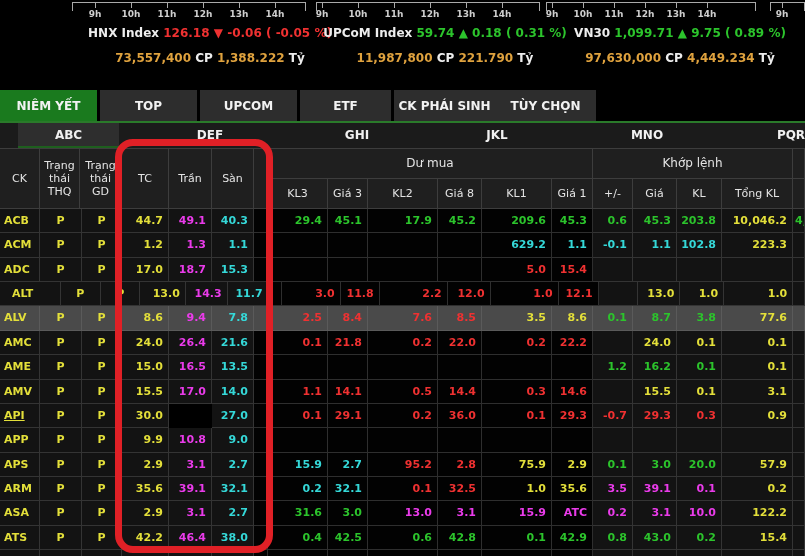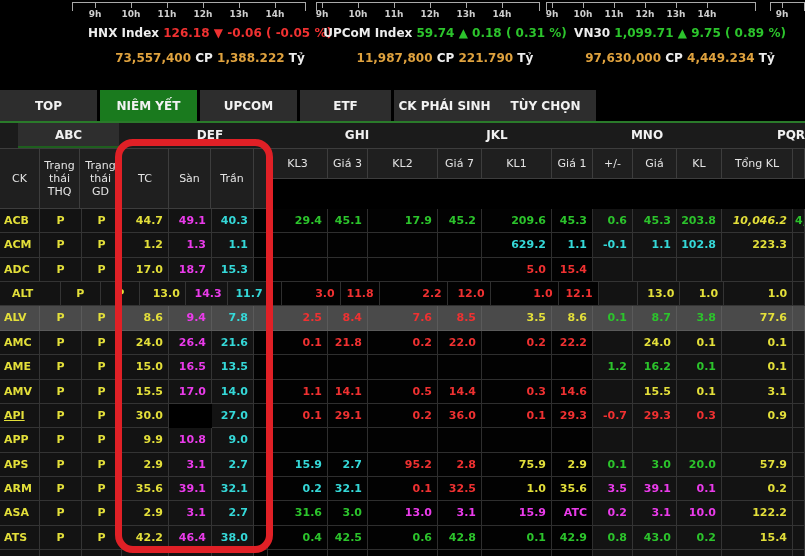--- a/index.html
+++ b/index.html
@@ -168,22 +168,22 @@
     </div>
     <div class="l2">
       <span class="or">97,630,000</span>
       <span class="w">CP</span>
       <span class="or">4,449.234</span>
       <span class="w">Tỷ</span>
     </div>
   </div>
 
   <div class="tabs">
+    <div class="tab active" style="width:97px;">NIÊM YẾT</div>
     <div class="tab" style="width:97px;">TOP</div>
-    <div class="tab active" style="width:97px;">NIÊM YẾT</div>
     <div class="tab" style="width:97px;">UPCOM</div>
     <div class="tab" style="width:91px;">ETF</div>
     <div class="tabgroup" style="width:202px;">
       <div class="glabel">CK PHÁI SINH</div>
       <div class="glabel">TÙY CHỌN</div>
     </div>
   </div>
   <div class="greenline"></div>
 
   <div class="subtabs">
@@ -194,29 +194,34 @@
     <div class="stab" style="left:597px;width:100px;">MNO</div>
     <div class="stab" style="left:741px;width:100px;">PQR</div>
   </div>
 
   <div class="ptable" id="ptable">
       <div class="thead">
         <div class="hc hfull" style="width: 40px;">CK</div>
         <div class="hc hfull" style="width: 40px;">Trạng thái THQ</div>
         <div class="hc hfull" style="width: 42px;">Trạng thái GD</div>
         <div class="hc hfull" style="width: 47px;">TC</div>
+        <div class="hc hfull" style="width: 43px;">Trần</div>
         <div class="hc hfull" style="width: 42px;">Sàn</div>
-        <div class="hc hfull" style="width: 43px;">Trần</div>
         <div class="hc hfull" style="width: 14px;"></div>
         <div class="hright" style="width: 537px;">
+          <div class="hrow">
+            <div class="hc hgroup" style="width: 325px;">Dư mua</div>
+            <div class="hc hgroup" style="width: 200px;">Khớp lệnh</div>
+            <div class="hc hgroup" style="width: 12px;"></div>
+          </div>
           <div class="hrow">
             <div class="hc" style="width: 60px;">KL3</div>
             <div class="hc" style="width: 40px;">Giá 3</div>
             <div class="hc" style="width: 70px;">KL2</div>
-            <div class="hc" style="width: 44px;">Giá 7</div>
+            <div class="hc" style="width: 44px;">Giá 8</div>
             <div class="hc" style="width: 70px;">KL1</div>
             <div class="hc" style="width: 41px;">Giá 1</div>
             <div class="hc" style="width: 40px;">+/-</div>
             <div class="hc" style="width: 44px;">Giá</div>
             <div class="hc" style="width: 45px;">KL</div>
             <div class="hc" style="width: 71px;">Tổng KL</div>
             <div class="hc" style="width: 12px;"></div>
           </div>
         </div>
       </div>
@@ -230,21 +235,21 @@
         <div class="cell cd" style="width: 14px;"></div>
         <div class="cell cd tg" style="width: 60px;">29.4</div>
         <div class="cell cd tg" style="width: 40px;">45.1</div>
         <div class="cell cd tg" style="width: 70px;">17.9</div>
         <div class="cell cd tg" style="width: 44px;">45.2</div>
         <div class="cell cd tg" style="width: 70px;">209.6</div>
         <div class="cell cd tg" style="width: 41px;">45.3</div>
         <div class="cell cl tg" style="width: 40px;">0.6</div>
         <div class="cell cl tg" style="width: 44px;">45.3</div>
         <div class="cell cl tg" style="width: 45px;">203.8</div>
-        <div class="cell cl ty" style="width: 71px; font-style: italic;">10,046.2</div>
+        <div class="cell cl ty" style="width: 71px;">10,046.2</div>
         <div class="cell cl edgecell tg" style="width: 12px;">4,</div>
       </div>
       <div class="trow">
         <div class="cell cl tick-cell ty" style="width: 40px;">ACM</div>
         <div class="cell cl ctr ty" style="width: 42px;">P</div>
         <div class="cell cl ctr ty" style="width: 40px;">P</div>
         <div class="cell cl ty" style="width: 47px;">1.2</div>
         <div class="cell cl tm" style="width: 43px;">1.3</div>
         <div class="cell cl tcy" style="width: 42px;">1.1</div>
         <div class="cell cd" style="width: 14px;"></div>

